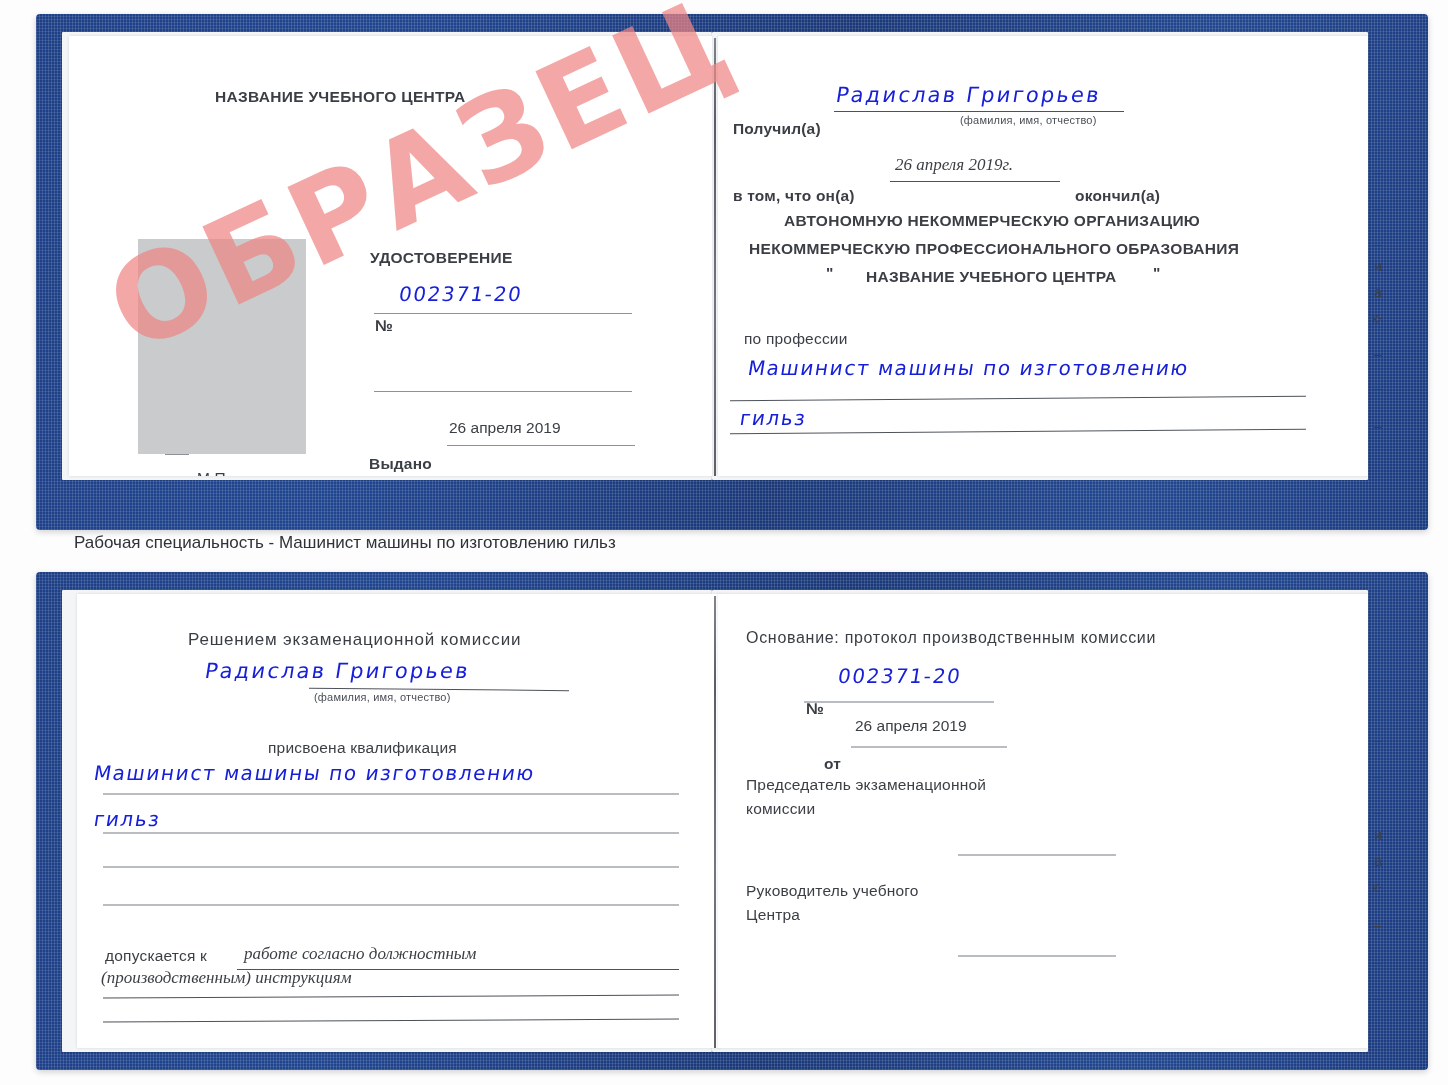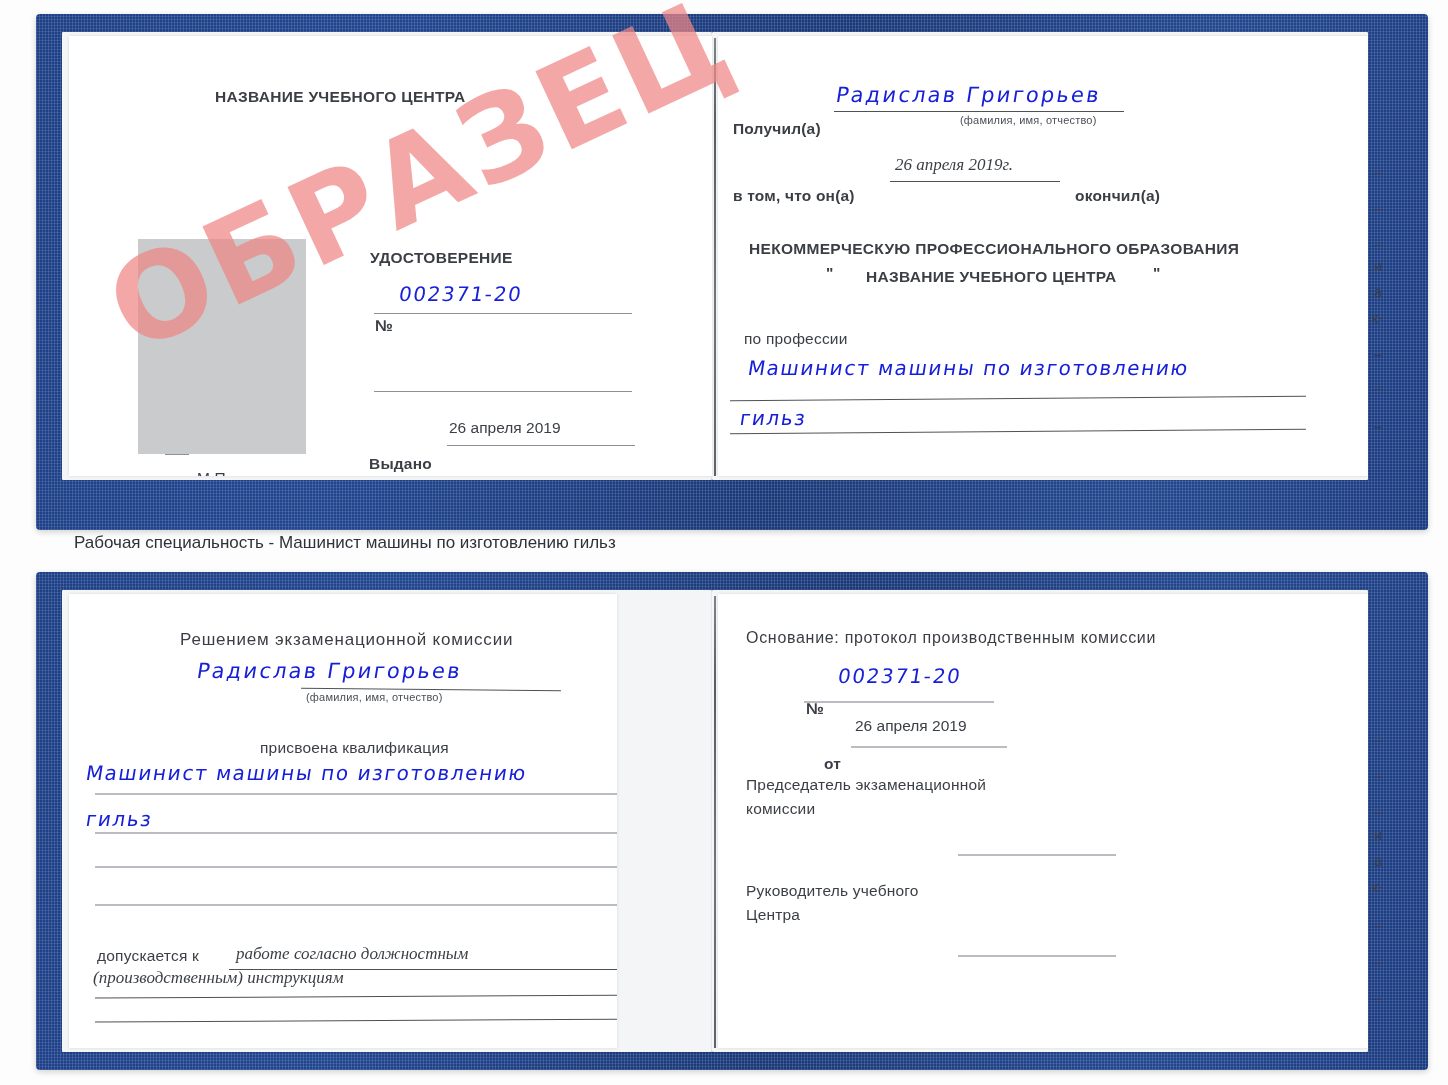--- a/index.html
+++ b/index.html
@@ -126,20 +126,21 @@
     <div class="t bold" style="left:15px;top:55px;">Получил(а)</div>
     <div class="hand big" style="left:118px;top:47px;">Радислав Григорьев</div>
     <div class="rule dark" style="left:116px;top:75px;width:290px;"></div>
     <div class="t sm" style="left:242px;top:78px;">(фамилия, имя, отчество)</div>
 
     <div class="t bold" style="left:15px;top:122px;">в том, что он(а)</div>
     <div class="ital" style="left:177px;top:119px;">26 апреля 2019г.</div>
     <div class="rule dark" style="left:172px;top:145px;width:170px;"></div>
     <div class="t bold" style="left:357px;top:122px;">окончил(а)</div>
 
+    <div class="t head" style="left:66px;top:176px;">АВТОНОМНУЮ НЕКОММЕРЧЕСКУЮ ОРГАНИЗАЦИЮ</div>
     <div class="t head" style="left:31px;top:204px;">НЕКОММЕРЧЕСКУЮ ПРОФЕССИОНАЛЬНОГО ОБРАЗОВАНИЯ</div>
     <div class="t head" style="left:108px;top:228px;">"</div>
     <div class="t head" style="left:148px;top:232px;">НАЗВАНИЕ УЧЕБНОГО ЦЕНТРА</div>
     <div class="t head" style="left:435px;top:228px;">"</div>
 
     <div class="t" style="left:26px;top:294px;">по профессии</div>
     <div class="hand" style="left:30px;top:320px;">Машинист машины по изготовлению</div>
     <div class="rule dark" style="left:12px;top:362px;width:576px;transform:rotate(-0.45deg);"></div>
     <div class="hand" style="left:22px;top:370px;">гильз</div>
     <div class="rule dark" style="left:12px;top:395px;width:576px;transform:rotate(-0.45deg);"></div>
@@ -164,21 +165,21 @@
 
 <div class="caption" style="left:74px;top:533px;">Рабочая специальность - Машинист машины по изготовлению гильз</div>
 
 <div class="book" style="left:36px;top:572px;width:1392px;height:498px;">
 
   <div class="cover"></div>
 
   <div class="pagestack" style="left:26px;top:18px;width:650px;height:462px;"></div>
   <div class="pagestack" style="left:676px;top:18px;width:656px;height:462px;"></div>
 
-  <div class="page" style="left:33px;top:22px;width:548px;height:454px;">
+  <div class="page" style="left:41px;top:22px;width:643px;height:454px;">
 
     <div class="t hdr2" style="left:111px;top:36px;font-size:17px;letter-spacing:.8px;">Решением экзаменационной комиссии</div>
 
     <div class="hand big" style="left:128px;top:65px;">Радислав Григорьев</div>
     <div class="rule dark" style="left:232px;top:95px;width:260px;transform:rotate(0.5deg);"></div>
     <div class="t sm" style="left:237px;top:97px;">(фамилия, имя, отчество)</div>
 
     <div class="t" style="left:191px;top:145px;">присвоена квалификация</div>
 
     <div class="hand" style="left:17px;top:167px;">Машинист машины по изготовлению</div>

